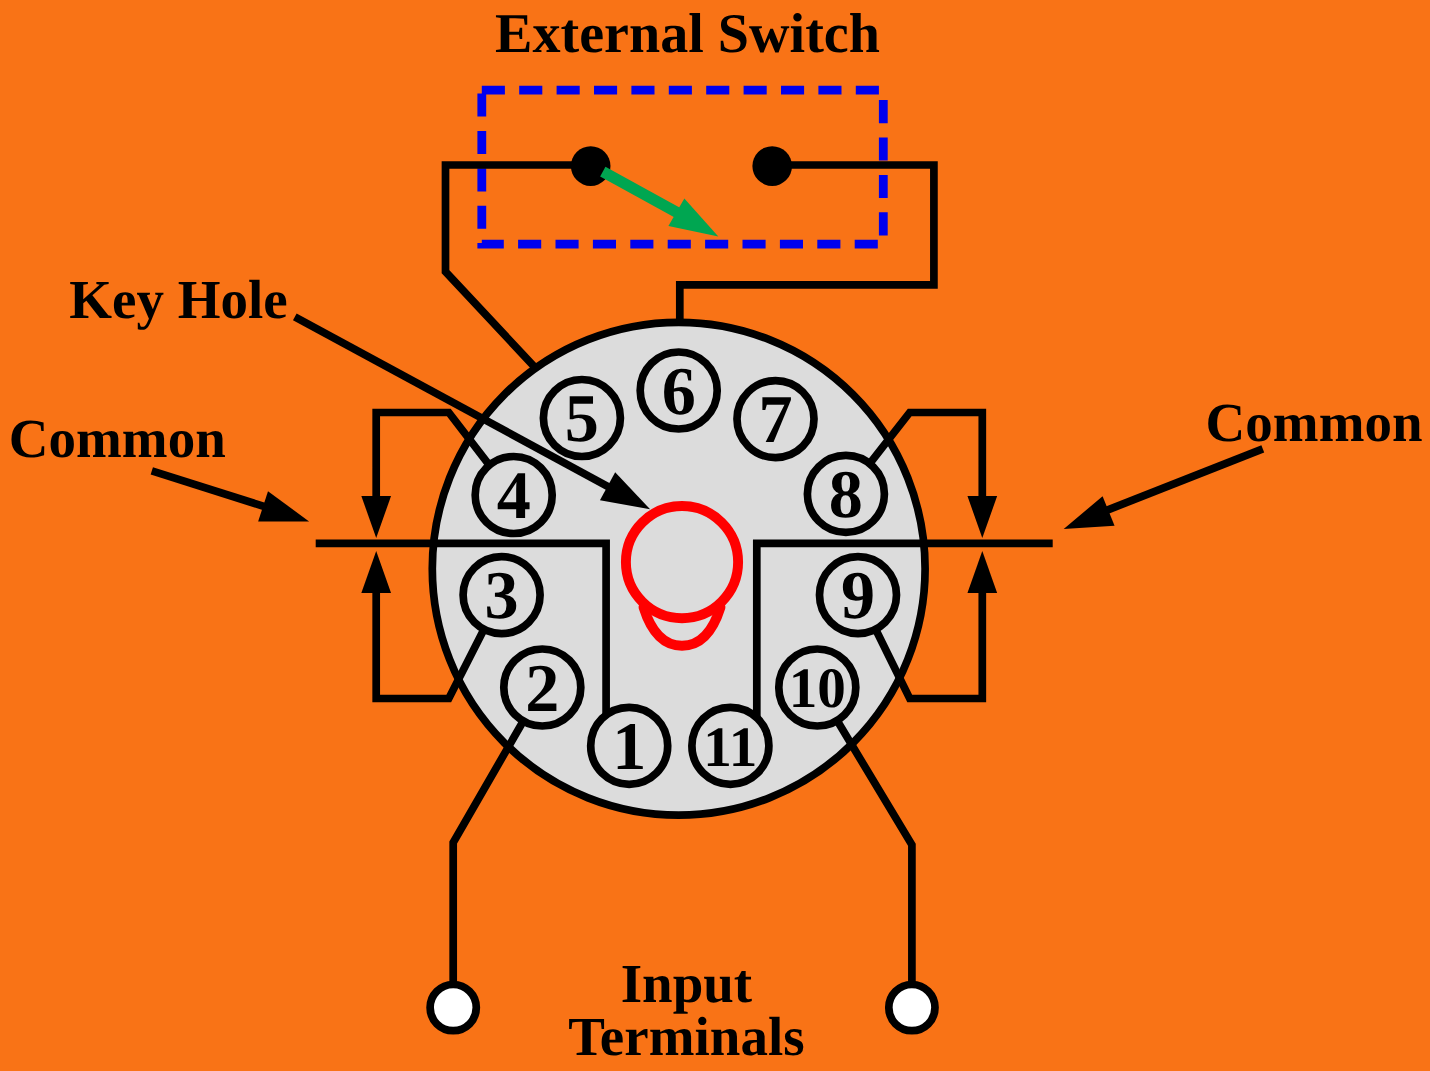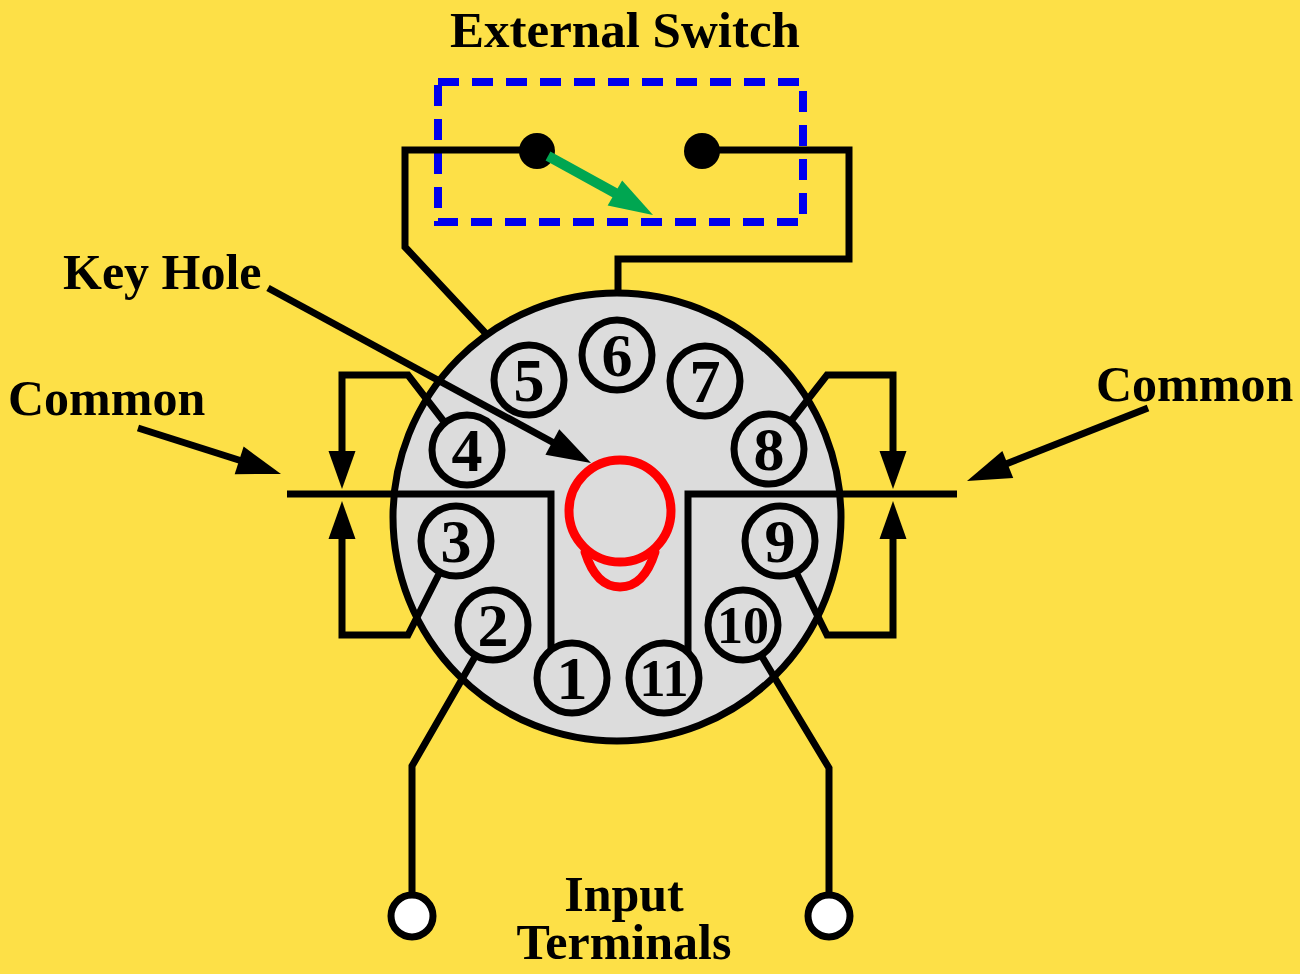--- a/index.html
+++ b/index.html
@@ -1,16 +1,16 @@
 <!DOCTYPE html>
 <html><head>
 <meta charset="utf-8">
 <style>
   html,body{margin:0;padding:0;background:#ffffff;}
-  .stage{position:relative;width:1300px;height:974px;background:#fde047;overflow:hidden;}
+  .stage{position:relative;width:1300px;height:974px;background:#f97316;overflow:hidden;}
   svg{display:block;}
   text{font-family:"Liberation Serif","DejaVu Serif",serif;font-weight:bold;}
   .label{font-size:50px;fill:#000000;}
   .pin-num{font-size:62px;fill:#000000;text-anchor:middle;}
   .pin-num-sm{font-size:52px;fill:#000000;text-anchor:middle;}
   .wire{stroke:#000000;stroke-width:7;fill:none;}
   .fill-black{fill:#000000;stroke:none;}
   .pin-circle{stroke:#000000;stroke-width:7;fill:none;}
   .terminal-circle{stroke:#000000;stroke-width:7;fill:#ffffff;}
   .keyhole{stroke-width:9;fill:none;stroke-linecap:round;}

